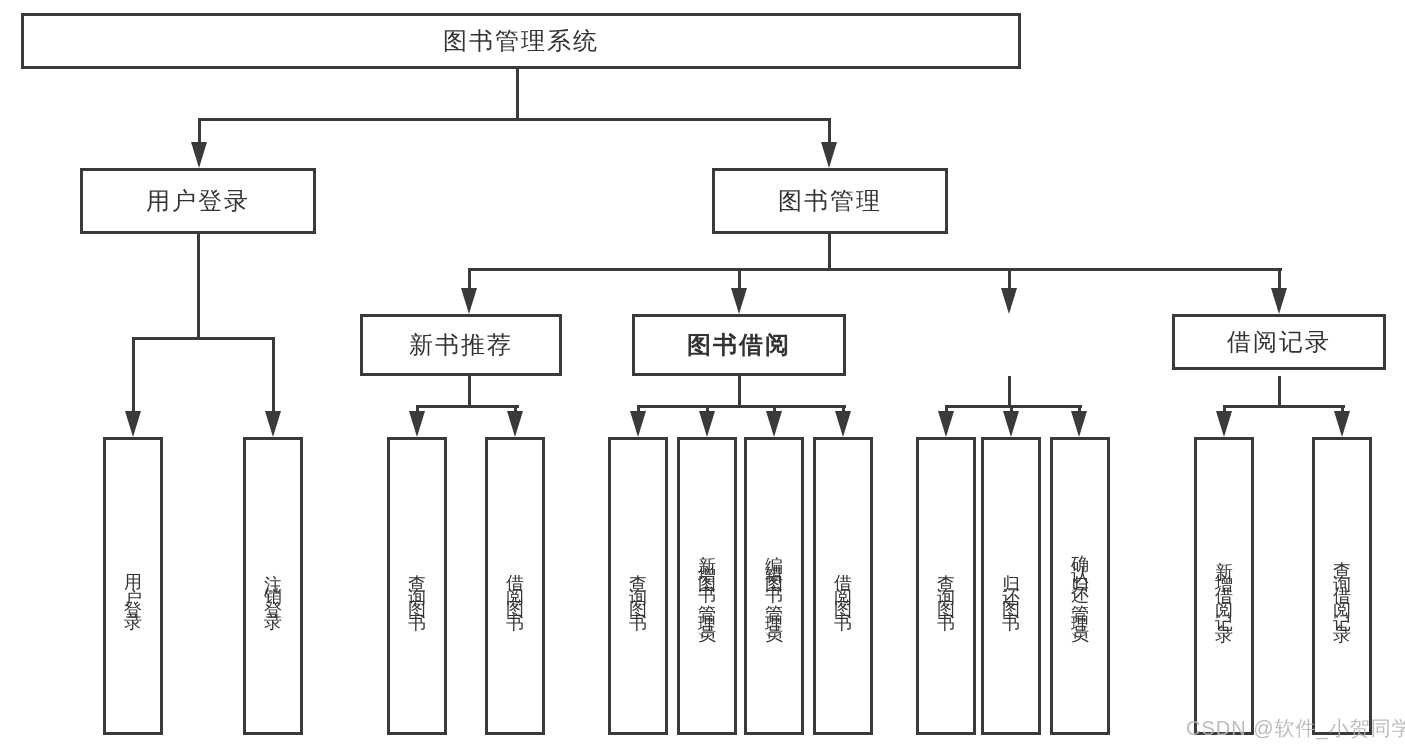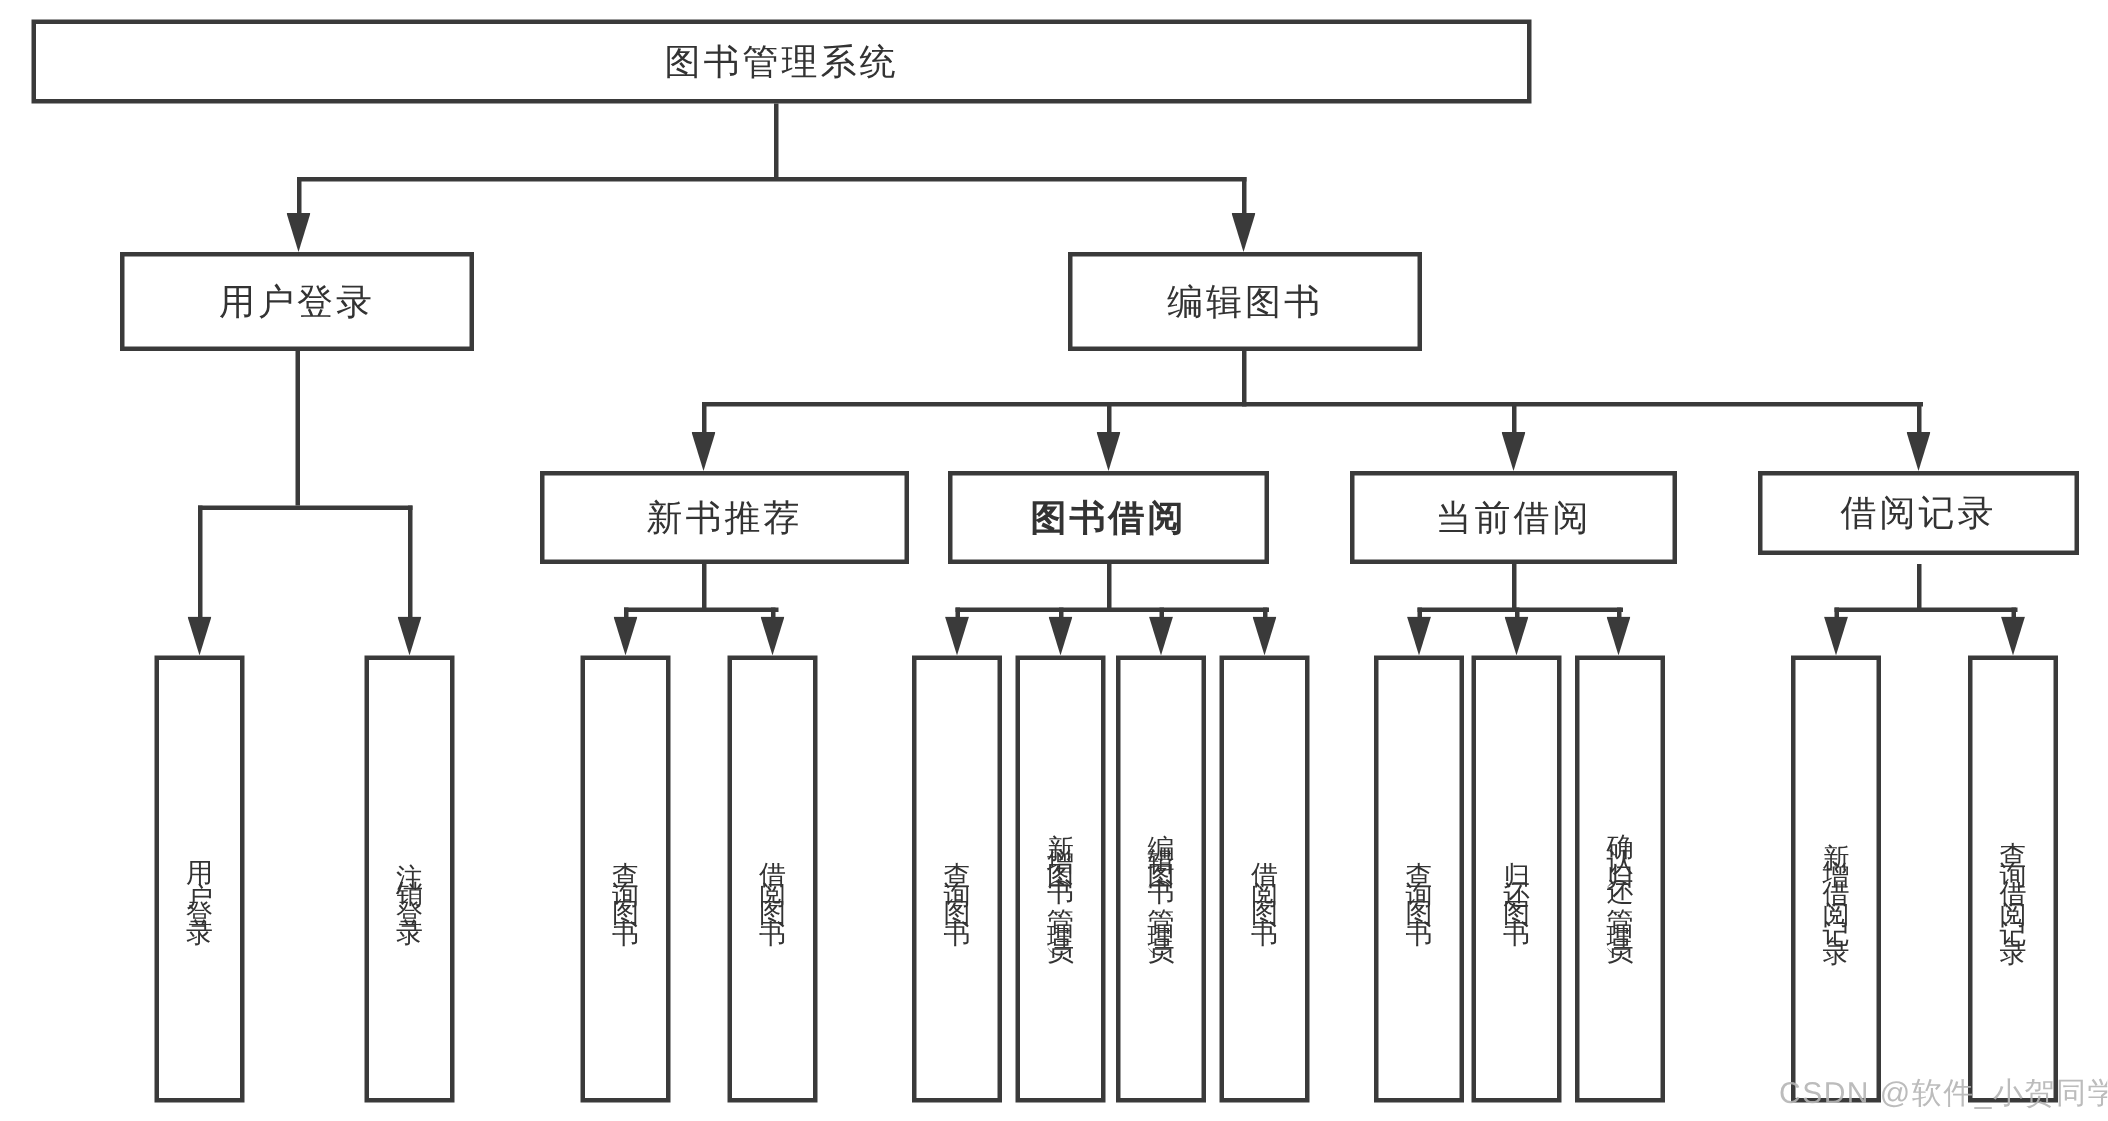--- a/index.html
+++ b/index.html
@@ -58,49 +58,46 @@
   <div class="line" style="left:197.5px;top:118px;width:633px;height:3px;"></div>
   <div class="line" style="left:197.5px;top:118px;width:3px;height:28px;"></div>
   <div class="line" style="left:827.5px;top:118px;width:3px;height:28px;"></div>
   <div class="arrow" style="left:191px;top:142px;"></div>
   <div class="arrow" style="left:821px;top:142px;"></div>
 
   <div class="box" style="left:80px;top:168px;width:236px;height:66px;">
     <span class="hlabel">用户登录</span>
   </div>
   <div class="box" style="left:712px;top:168px;width:236px;height:66px;">
-    <span class="hlabel">编辑图书</span>
+    <span class="hlabel">图书管理</span>
   </div>
 
   <div class="line" style="left:196.5px;top:234px;width:3px;height:103px;"></div>
   <div class="line" style="left:131.5px;top:337px;width:143px;height:3px;"></div>
   <div class="line" style="left:131.5px;top:337px;width:3px;height:76px;"></div>
   <div class="line" style="left:271.5px;top:337px;width:3px;height:76px;"></div>
   <div class="arrow" style="left:125px;top:411px;"></div>
   <div class="arrow" style="left:265px;top:411px;"></div>
 
   <div class="line" style="left:827.5px;top:234px;width:3px;height:37px;"></div>
   <div class="line" style="left:467.5px;top:268px;width:814px;height:3px;"></div>
   <div class="line" style="left:467.5px;top:268px;width:3px;height:22px;"></div>
   <div class="line" style="left:737.5px;top:268px;width:3px;height:22px;"></div>
   <div class="line" style="left:1007.5px;top:268px;width:3px;height:22px;"></div>
   <div class="line" style="left:1277.5px;top:268px;width:3px;height:22px;"></div>
   <div class="arrow" style="left:461px;top:288px;"></div>
   <div class="arrow" style="left:731px;top:288px;"></div>
   <div class="arrow" style="left:1001px;top:288px;"></div>
   <div class="arrow" style="left:1271px;top:288px;"></div>
 
-  <div class="box" style="left:360px;top:314px;width:246px;height:62px;">
+  <div class="box" style="left:360px;top:314px;width:202px;height:62px;">
     <span class="hlabel">新书推荐</span>
   </div>
   <div class="box" style="left:632px;top:314px;width:214px;height:62px;font-weight:bold;">
     <span class="hlabel">图书借阅</span>
-  </div>
-  <div class="box" style="left:900px;top:314px;width:218px;height:62px;">
-    <span class="hlabel">当前借阅</span>
   </div>
   <div class="box" style="left:1172px;top:314px;width:214px;height:56px;">
     <span class="hlabel">借阅记录</span>
   </div>
 
   <div class="line" style="left:467.5px;top:376px;width:3px;height:31px;"></div>
   <div class="line" style="left:415.5px;top:405px;width:103px;height:3px;"></div>
   <div class="line" style="left:415.5px;top:405px;width:3px;height:8px;"></div>
   <div class="line" style="left:513.5px;top:405px;width:3px;height:8px;"></div>
   <div class="arrow" style="left:409px;top:411px;"></div>

